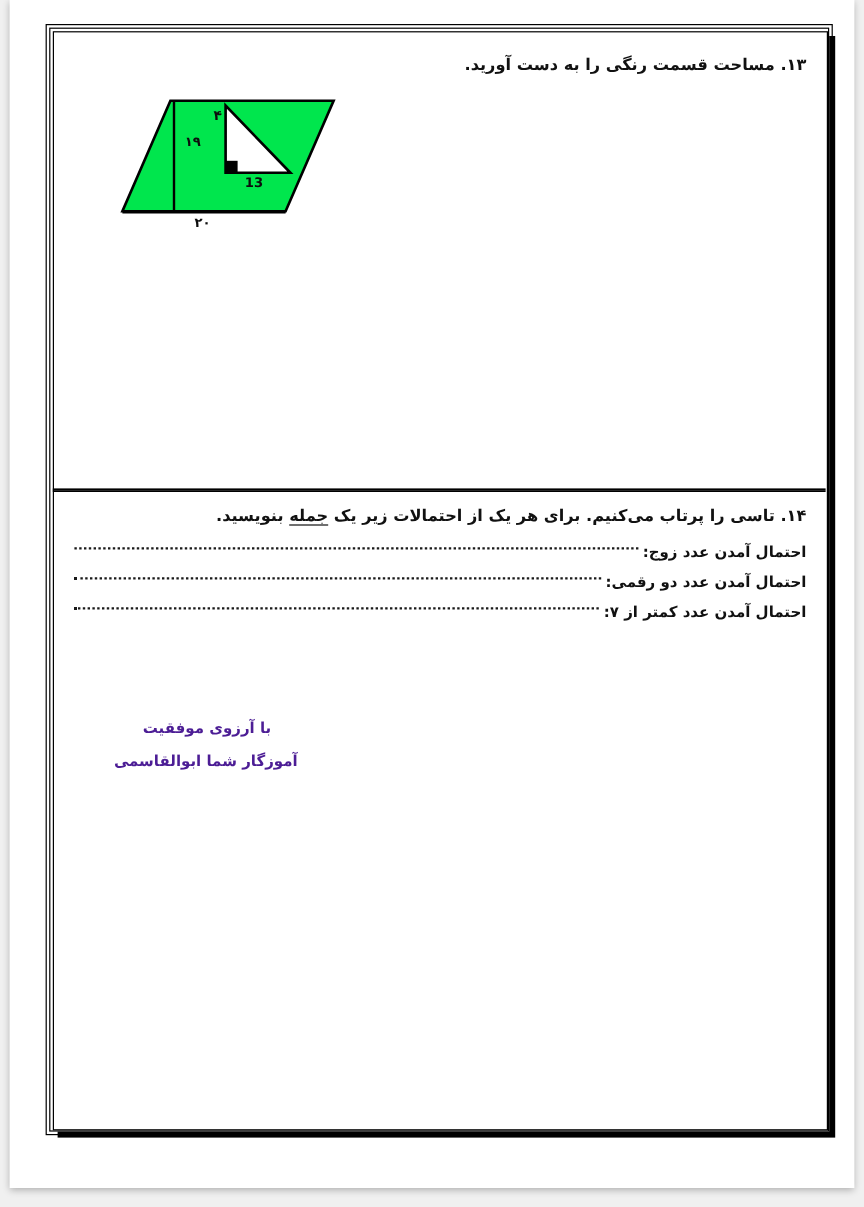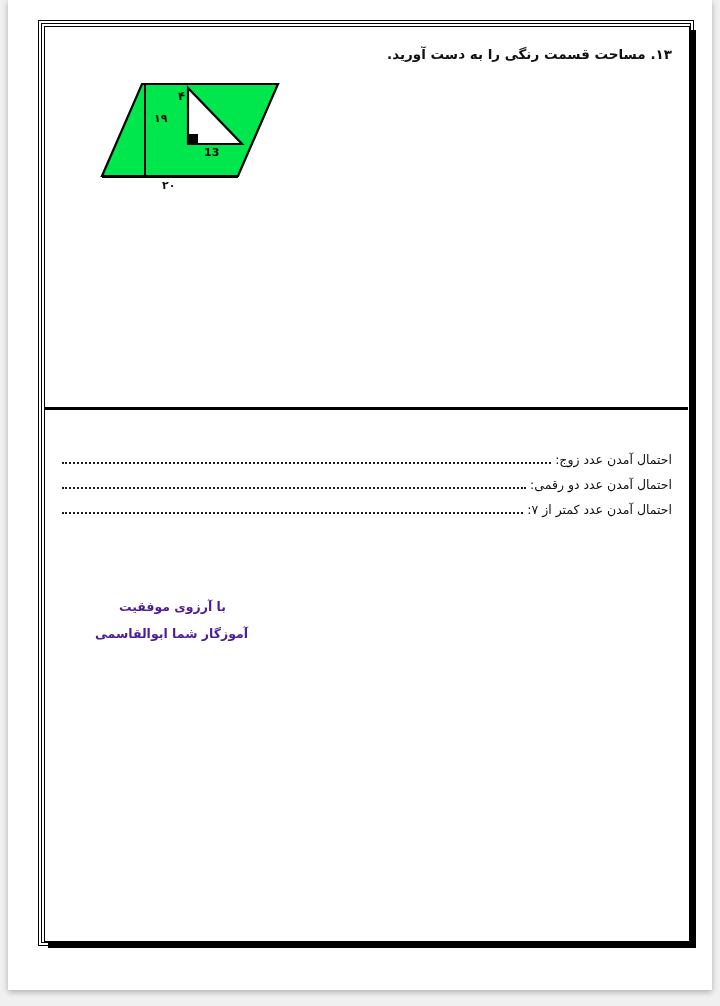--- a/index.html
+++ b/index.html
@@ -46,23 +46,23 @@
   
   .q-head{
     position:absolute;
     font-family:"DejaVu Sans","Liberation Sans",sans-serif;
     font-weight:bold;font-size:13.5px;color:#111;
     direction:rtl;text-align:right;white-space:nowrap;
   }
   .blank-line{
     position:absolute;
     direction:rtl;
-    display:flex;align-items:flex-end;
+    display:flex;align-items:center;
     font-family:"DejaVu Sans","Liberation Sans",sans-serif;
-    font-weight:normal;font-size:12.5px;color:#111;
+    font-weight:bold;font-size:12.5px;color:#111;
   }
   .blank-line .lbl{white-space:nowrap;padding-left:4px;}
   .blank-line .dots{
     flex:1 1 auto;
     border-bottom:2px dotted #1a1a1a;
     position:relative;top:-3px;
     min-width:10px;
   }
   .sign{
     position:absolute;
@@ -109,20 +109,23 @@
       </svg>
       <span class="fig-label" style="left:88px; top:48px;">۱۹</span>
       <span class="fig-label" style="left:112px; top:25px; font-size:11.5px;">۴</span>
       <span class="fig-label" style="left:138px; top:82px;">13</span>
       <span class="fig-label" style="left:96px; top:115px;">۲۰</span>
     </div>
 
 
     <div class="divider" style="top:381px;"></div>
 
+    <div class="q-head" style="right:16px; top:396px;">
+      <span>۱۴. تاسی را پرتاب می‌کنیم. برای هر یک از احتمالات زیر یک </span><span class="underline-word">جمله</span><span> بنویسید.</span>
+    </div>
 
     <div class="blank-line" style="right:16px; top:426px; width:610px;">
       <span class="lbl">احتمال آمدن عدد زوج:</span>
       <span class="dots"></span>
     </div>
 
     <div class="blank-line" style="right:16px; top:451px; width:610px;">
       <span class="lbl">احتمال آمدن عدد دو رقمی:</span>
       <span class="dots"></span>
     </div>

